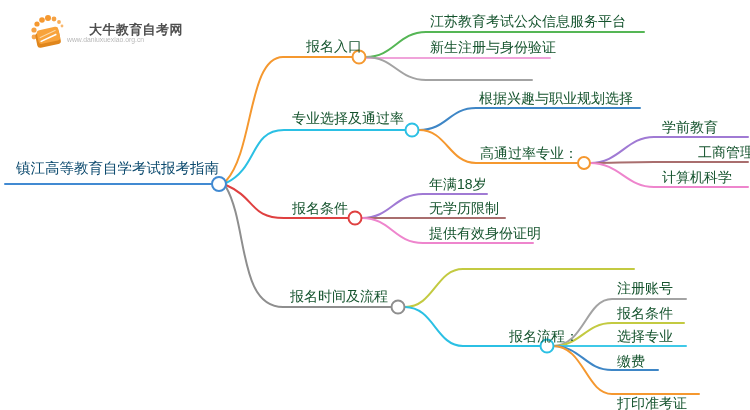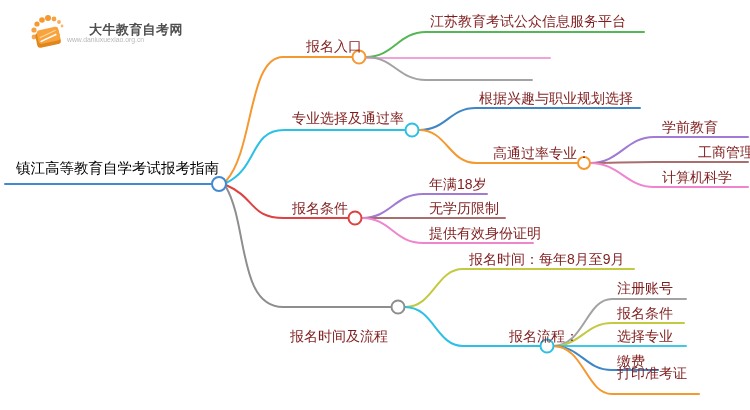--- a/index.html
+++ b/index.html
@@ -10,25 +10,25 @@
     height: 410px;
     background: #fff;
     overflow: hidden;
     font-family: "Liberation Sans", "DejaVu Sans", sans-serif;
   }
   svg.edges { position:absolute; left:0; top:0; }
   .label {
     position: absolute;
     white-space: nowrap;
     font-size: 14px;
-    color: #7f1d1d;
+    color: #14532d;
     line-height: 1.1;
     cursor: default;
   }
-  .label.root { font-size: 14.5px; color:#000000; }
+  .label.root { font-size: 14.5px; color:#0c4a6e; }
   .logo { position:absolute; left:28px; top:13px; width:180px; height:40px; }
   .logo-icon { position:absolute; left:0; top:0; }
   .logo-title {
     position:absolute; left:39px; top:8px;
     font-size:13px; font-weight:bold; color:#4f4f4f; letter-spacing:0.4px;
     white-space:nowrap;
     margin-left:22px;
   }
   .logo-url {
     position:absolute; left:39px; top:23px;
@@ -76,41 +76,41 @@
     <circle cx="584" cy="163" r="6" fill="#fff" stroke="#f5982f"></circle>
     <circle cx="355" cy="218" r="6.5" fill="#fff" stroke="#df4040"></circle>
     <circle cx="398" cy="307" r="6.5" fill="#fff" stroke="#8e8e8e"></circle>
     <circle cx="547" cy="346" r="6.5" fill="#fff" stroke="#2bc0e4"></circle>
   </svg>
 
   <div class="label root" style="left:16px; top:161px;">镇江高等教育自学考试报考指南</div>
 
   <div class="label" style="left:290px; top:39px;margin-left:16px;">报名入口</div>
   <div class="label" style="left:430px; top:14px;">江苏教育考试公众信息服务平台</div>
+  <div class="label" style="left:430px; top:40px;">新生注册与身份验证</div>
 
   <div class="label" style="left:292px; top:111px;">专业选择及通过率</div>
   <div class="label" style="left:479px; top:91px;">根据兴趣与职业规划选择</div>
-  <div class="label" style="left:493px; top:146px;">高通过率专业：</div>
+  <div class="label" style="left:480px; top:146px;">高通过率专业：</div>
   <div class="label" style="left:662px; top:120px;">学前教育</div>
   <div class="label" style="left:698px; top:145px;text-align:right;">工商管理</div>
   <div class="label" style="left:662px; top:170px;">计算机科学</div>
 
   <div class="label" style="left:292px; top:201px;">报名条件</div>
   <div class="label" style="left:429px; top:177px;">年满18岁</div>
   <div class="label" style="left:429px; top:201px;">无学历限制</div>
   <div class="label" style="left:429px; top:226px;">提供有效身份证明</div>
 
-  <div class="label" style="left:290px; top:289px;margin-top:40px;">报名时间及流程</div>
-  <div class="label" style="left:469px; top:252px;">报名时间：每年8月至9月</div>
+  <div class="label" style="left:290px; top:289px;">报名时间及流程</div>
   <div class="label" style="left:469px; top:329px;margin-left:40px;">报名流程：</div>
   <div class="label" style="left:617px; top:281px;">注册账号</div>
   <div class="label" style="left:617px; top:306px;">报名条件</div>
   <div class="label" style="left:617px; top:329px;">选择专业</div>
   <div class="label" style="left:617px; top:354px;">缴费</div>
-  <div class="label" style="left:617px; top:366px;">打印准考证</div>
+  <div class="label" style="left:617px; top:396px;">打印准考证</div>
 
   <div class="logo">
     <svg class="logo-icon" width="40" height="40" viewBox="0 0 40 40">
       <circle cx="6" cy="24" r="2.4" fill="#f5982f" opacity="0.85"></circle>
       <circle cx="6" cy="17" r="2.6" fill="#f5982f" opacity="0.9"></circle>
       <circle cx="9" cy="11" r="2.6" fill="#f5982f"></circle>
       <circle cx="14" cy="7" r="2.8" fill="#f5982f"></circle>
       <circle cx="20" cy="5" r="3" fill="#f5982f"></circle>
       <circle cx="26" cy="6" r="2.4" fill="#f5982f" opacity="0.9"></circle>
       <circle cx="31" cy="9" r="1.9" fill="#f5982f" opacity="0.8"></circle>

